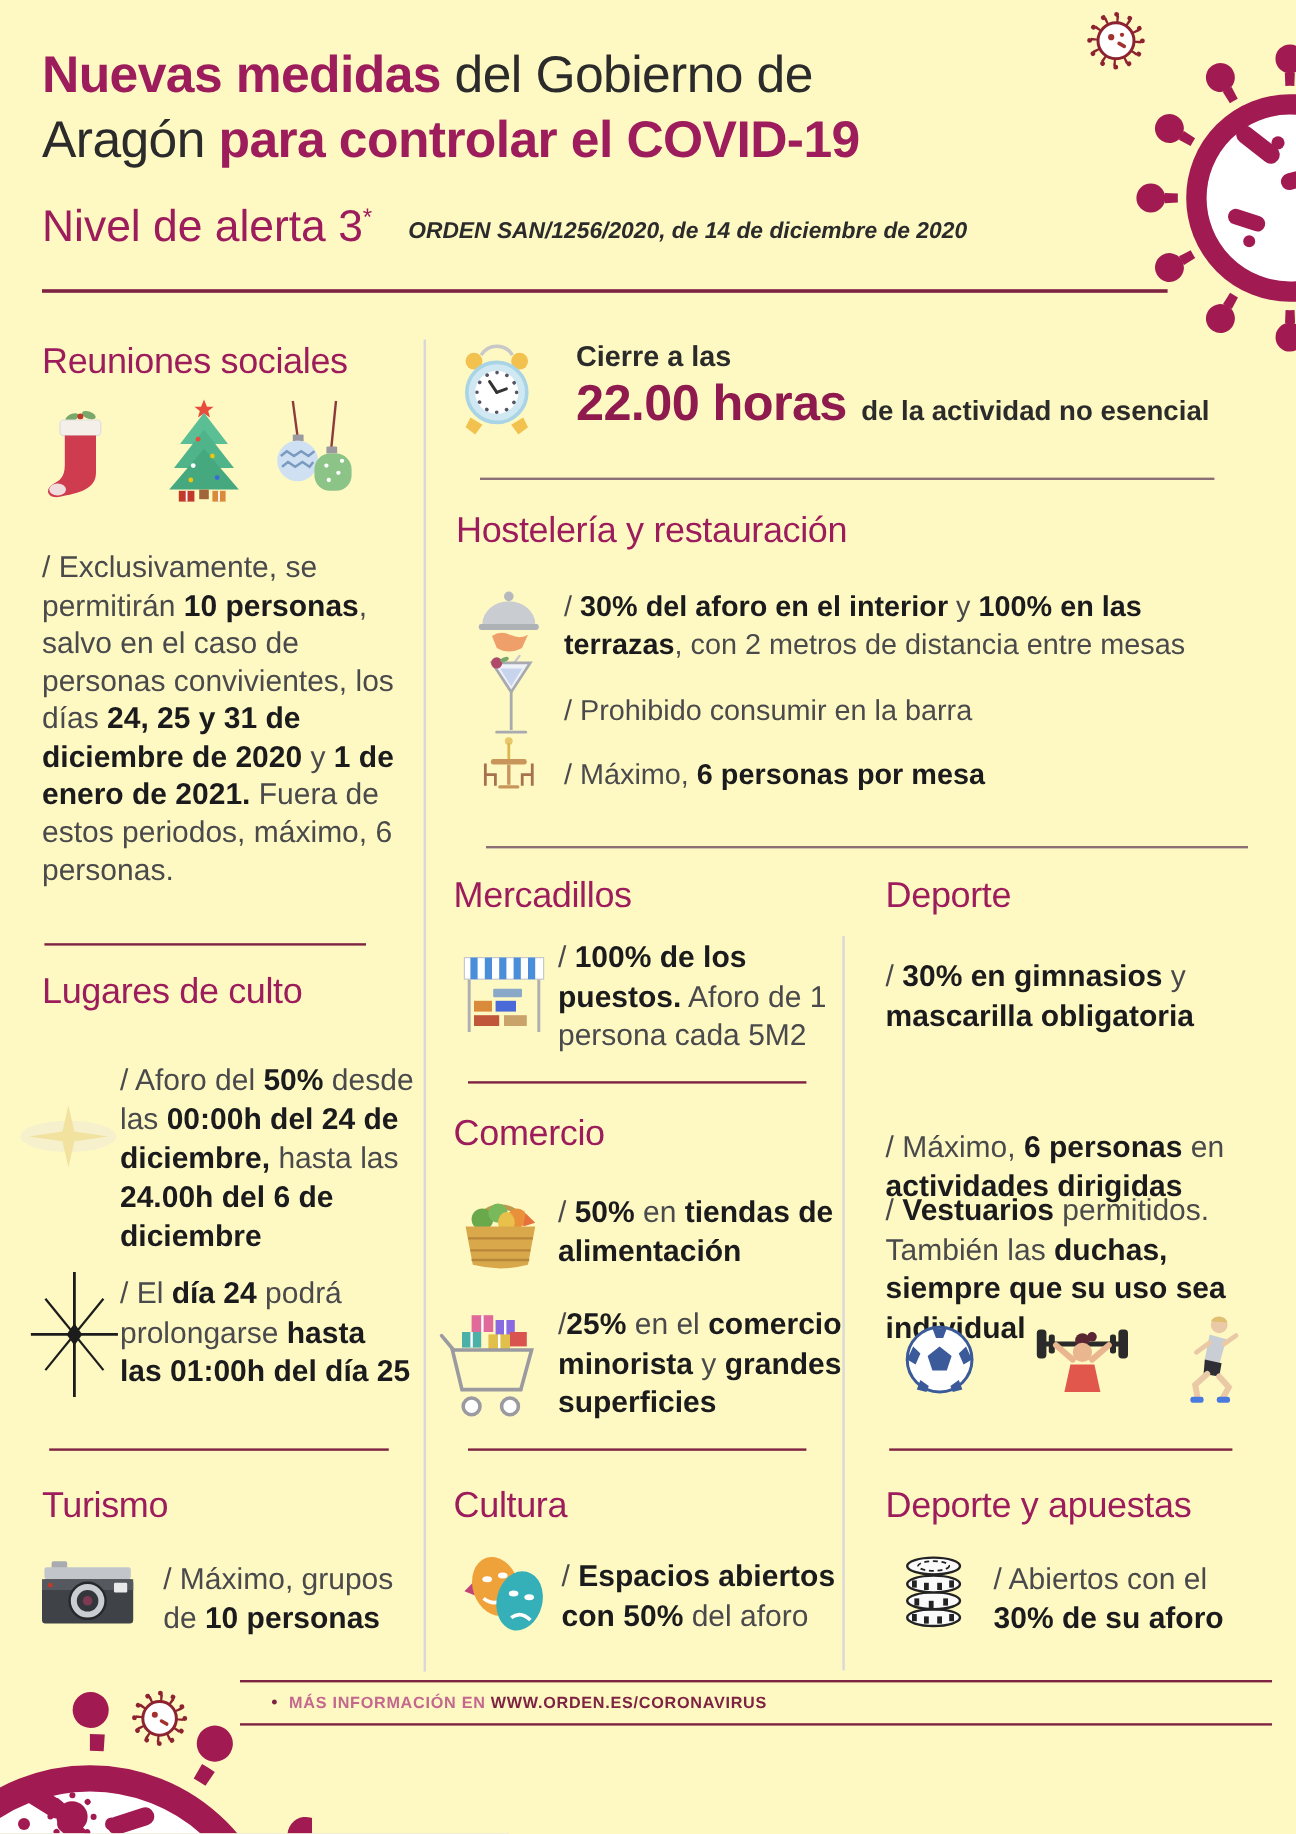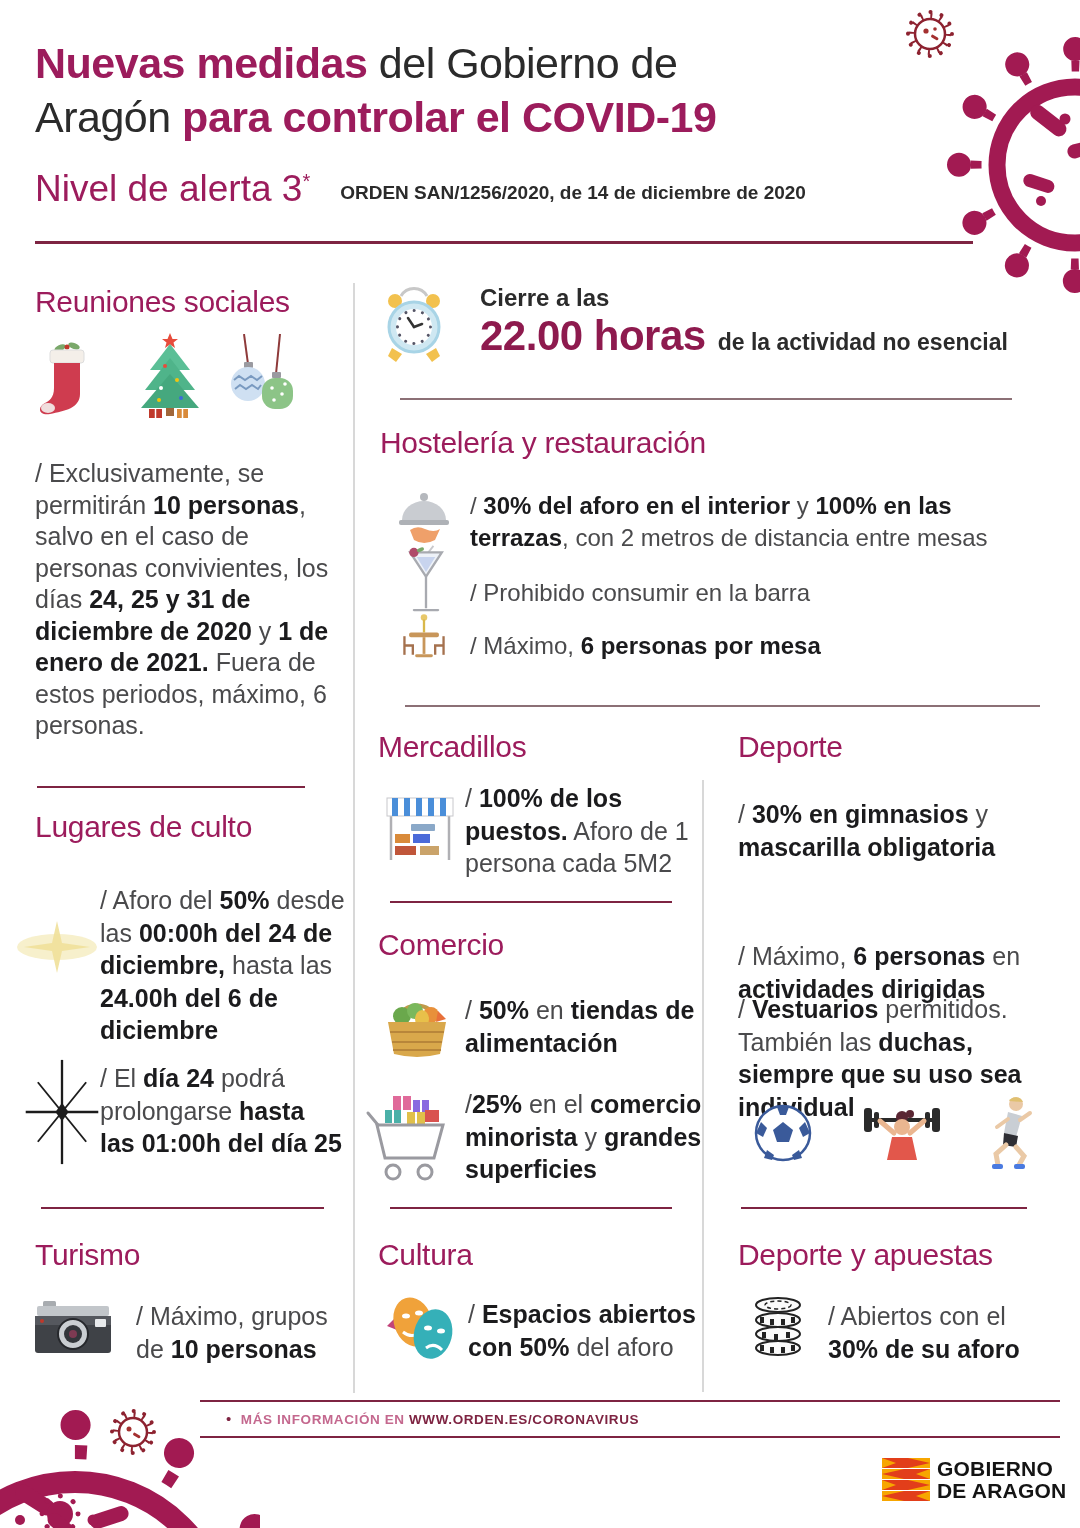--- a/index.html
+++ b/index.html
@@ -1,30 +1,30 @@
 <!DOCTYPE html>
 <html><head>
 <meta charset="utf-8">
 <style>
   html,body{margin:0;padding:0;background:#e8e8e8;}
-  .page{position:relative;width:1080px;height:1528px;background:#ffffff;overflow:hidden;
+  .page{position:relative;width:1080px;height:1528px;background:#fef9c3;overflow:hidden;
         font-family:"Liberation Sans",sans-serif;color:#2b2b2b;margin:0 auto;}
   .abs{position:absolute;}
   .accent{color:#9c1c5c;}
   .sec-title{font-size:30px;font-weight:400;color:#9c1c5c;letter-spacing:-0.3px;}
   .body-txt{font-size:25px;line-height:1.3;color:#4a4a4c;font-weight:400;}
   .body-txt b{font-weight:700;color:#1b1b1d;}
   .rule{background:#7e2442;height:3px;}
   .thin-rule{background:#7e2442;height:2px;}
   .soft-rule{background:#8c7076;height:2px;}
   .vline{background:#d8d8d8;width:2px;}
   .title{font-size:43px;font-weight:400;line-height:1.26;letter-spacing:-0.5px;white-space:nowrap;}
   .title b{font-weight:800;}
   .alert{font-size:37px;font-weight:400;color:#9c1c5c;}
-  .order{font-size:19px;font-weight:700;color:#2b2b2b;}
+  .order{font-size:19px;font-style:italic;font-weight:700;color:#2b2b2b;}
   .closure-pre{font-size:24px;font-weight:700;color:#2b2b2b;}
   .closure-time{font-size:42px;font-weight:800;color:#8e1a4e;letter-spacing:-0.5px;text-align:right;}
   .closure-suf{font-size:23px;font-weight:700;color:#2b2b2b;margin-left:12px;}
   .foot-info{font-size:13.5px;letter-spacing:0.6px;white-space:nowrap;}
   .foot-bullet{color:#7e2442;margin-right:9px;font-size:15px;}
   .foot-pre{color:#c4688e;font-weight:600;}
   .foot-url{color:#7e2442;font-weight:800;}
   .logo-text{font-size:21px;font-weight:800;color:#141414;line-height:1.03;letter-spacing:0.2px;}
   svg{display:block;}
 </style>
@@ -373,38 +373,20 @@
   <div class="abs body-txt" style="left:828px;top:1300px;width:225px">
     <span>/ Abiertos con el </span><b>30% de su aforo</b>
   </div>
 
   <div class="abs thin-rule" style="left:200px;top:1400px;width:860px"></div>
   <div class="abs foot-info" style="left:226px;top:1410px">
     <span class="foot-bullet">•</span><span class="foot-pre">MÁS INFORMACIÓN EN </span><span class="foot-url">WWW.ORDEN.ES/CORONAVIRUS</span>
   </div>
   <div class="abs thin-rule" style="left:200px;top:1436px;width:860px"></div>
 
-  <div class="abs" style="left:882px;top:1458px;display:flex;align-items:center;gap:7px">
-    <svg width="48" height="44" viewBox="0 0 48 44">
-      <g>
-        <rect x="0" y="0" width="48" height="10" fill="#f7a600"></rect>
-        <polygon points="0,0 26,0 48,5 26,10 0,10 14,5" fill="#e23e1a"></polygon>
-        <rect x="0" y="11" width="48" height="10" fill="#f7a600"></rect>
-        <polygon points="48,11 22,11 0,16 22,21 48,21 34,16" fill="#e23e1a"></polygon>
-        <rect x="0" y="22" width="48" height="10" fill="#f7a600"></rect>
-        <polygon points="0,22 26,22 48,27 26,32 0,32 14,27" fill="#e23e1a"></polygon>
-        <rect x="0" y="33" width="48" height="10" fill="#f7a600"></rect>
-        <polygon points="48,33 22,33 0,38 22,43 48,43 34,38" fill="#e23e1a"></polygon>
-      </g>
-    </svg>
-    <div class="logo-text">
-      <div>GOBIERNO</div>
-      <div>DE ARAGON</div>
-    </div>
-  </div>
 
   <svg class="abs" style="left:0;top:1402px" width="260" height="126" viewBox="0 0 260 126">
     <g transform="translate(133,30)">
       <circle r="14" fill="#ffffff" stroke="#8d2230" stroke-width="2.5"></circle>
       <circle r="17" fill="none" stroke="#8d2230" stroke-width="6" stroke-dasharray="2 6.9"></circle>
       <circle r="21" fill="none" stroke="#8d2230" stroke-width="4" stroke-linecap="round" stroke-dasharray="0.1 10.9"></circle>
       <circle cx="-4" cy="-3" r="2.5" fill="#a43030"></circle>
       <rect x="0" y="2" width="8" height="3" rx="1.5" fill="#a43030" transform="rotate(30 4 3)"></rect>
     </g>
     <g transform="translate(75,230)">

